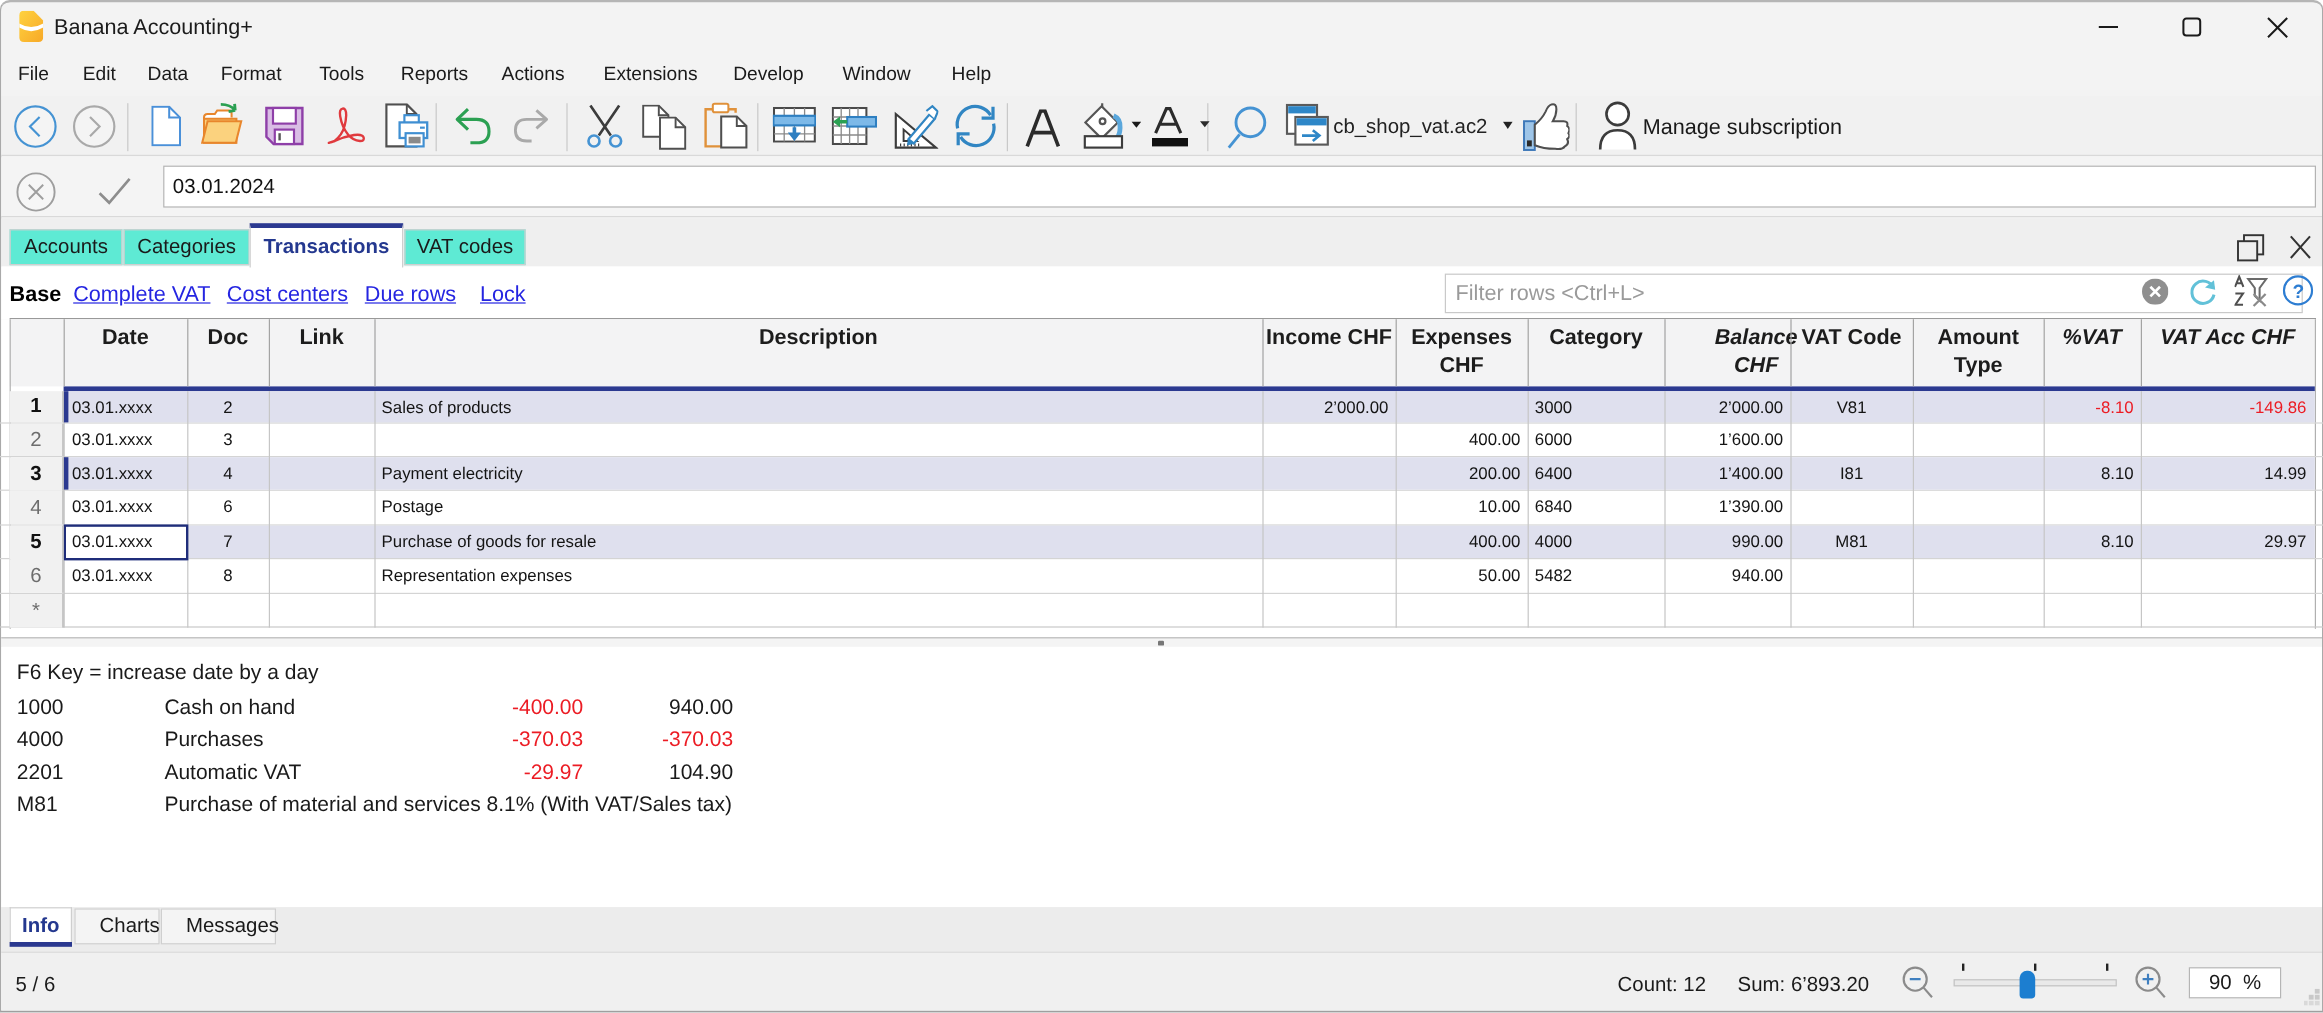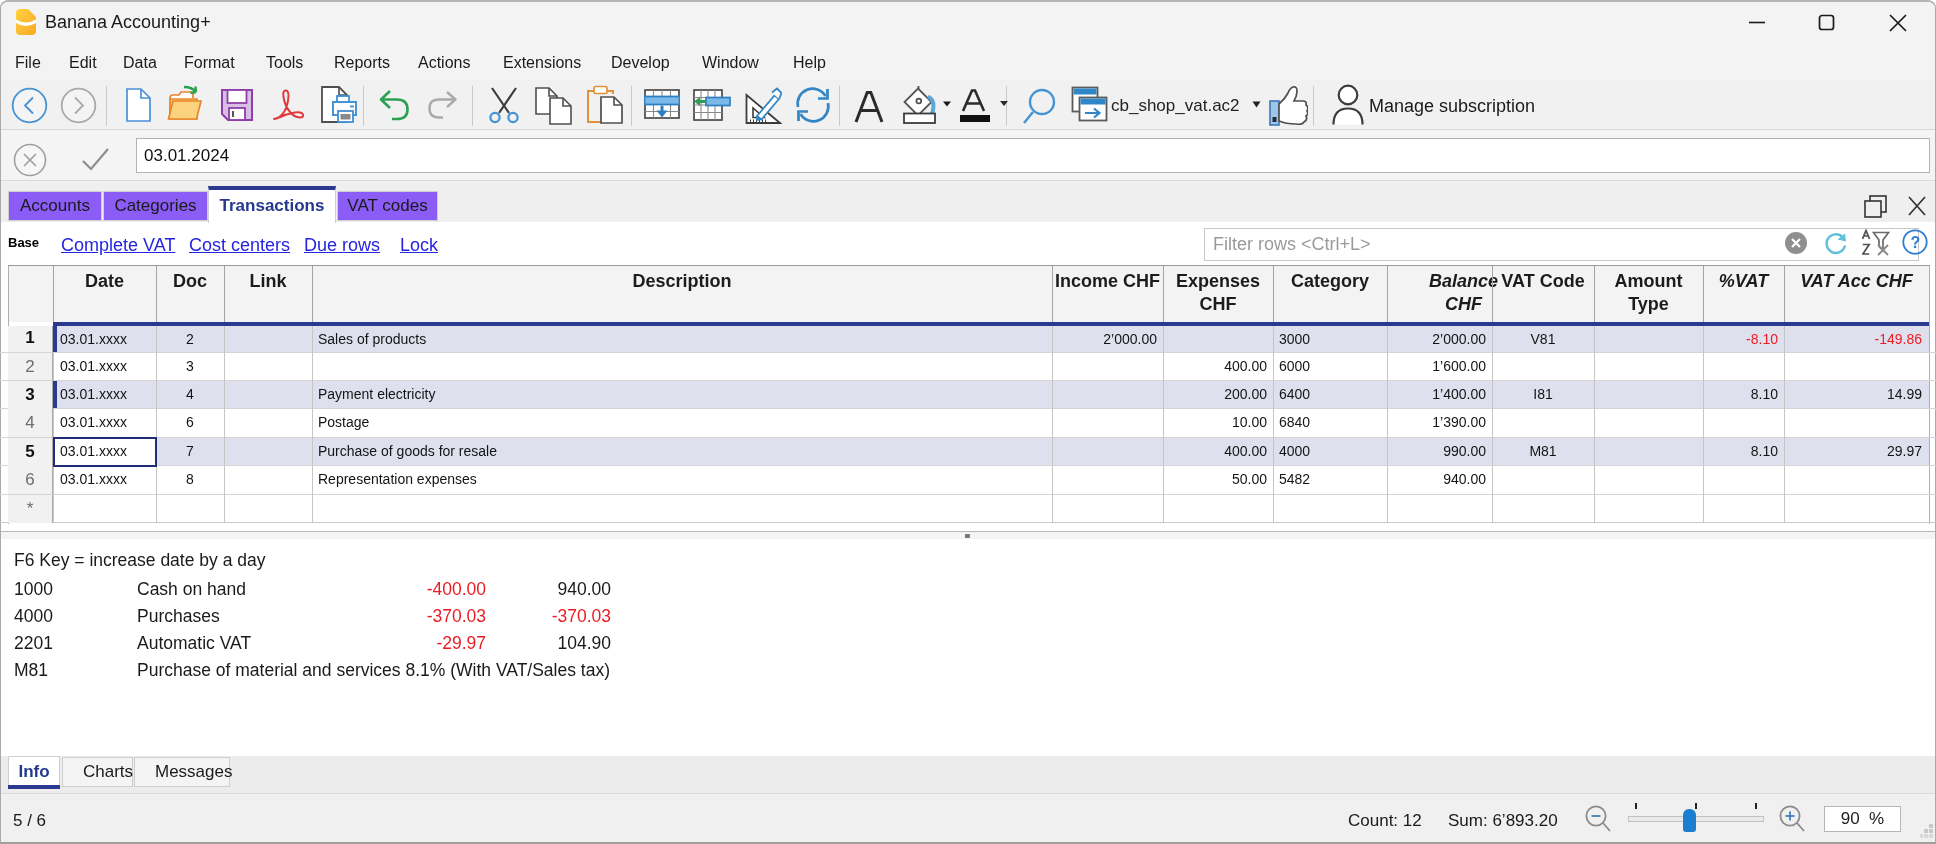--- a/index.html
+++ b/index.html
@@ -18,21 +18,21 @@
 #filterrow{ left:1px; top:222px; width:1934px; height:44px; background:#ffffff; }
 #gridarea { left:1px; top:266px; width:1934px; height:266px; background:#ffffff; }
 #splitter { left:1px; top:531px; width:1934px; height:8px; background:#f4f4f4; border-top:1px solid #b9b9b9; }
 #infopanel{ left:1px; top:539px; width:1934px; height:217px; background:#ffffff; }
 #btabs    { left:1px; top:756px; width:1934px; height:37px; background:#ececec; }
 #statusbar{ left:1px; top:793px; width:1934px; height:49px; background:#f0f0f0; border-top:1px solid #dadada; }
 .menuitem { position:absolute; top:45px; font-size:16px; color:#1a1a1a; line-height:35px; }
 .sep { position:absolute; top:86px; width:1px; height:40px; background:#c9c9c9; }
 .tb { position:absolute; }
 
-.tab { position:absolute; top:191px; height:30px; background:#8b5cf6; border:1px solid #cfcfcf; font-size:17px; color:#1a1a1a; text-align:center; line-height:28px; }
+.tab { position:absolute; top:191px; height:30px; background:#5eead4; border:1px solid #cfcfcf; font-size:17px; color:#1a1a1a; text-align:center; line-height:28px; }
 #tabactive { position:absolute; top:186px; height:37px; background:#ffffff; border-left:1px solid #cfcfcf; border-right:1px solid #cfcfcf; border-top:4px solid #2b3990; font-weight:bold; font-size:17px; color:#24388f; text-align:center; line-height:31px; z-index:3; }
 
 .link { position:absolute; top:235px; font-size:18px; color:#2525e1; text-decoration:underline; }
 
 .hcell { position:absolute; top:267px; height:55px; font-size:18px; font-weight:bold; color:#1c1c1c; text-align:center; padding-top:3px; line-height:23px; }
 .vline { position:absolute; top:266px; height:56px; width:1px; background:#a3a3a3; z-index:2; }
 .vbody { position:absolute; top:326px; height:197px; width:1px; background:#c6c6c6; z-index:2; }
 .row { position:absolute; left:8px; width:1921px; }
 .cell { position:absolute; top:0; height:100%; font-size:14px; color:#141414; line-height:27px; white-space:nowrap; overflow:hidden; z-index:4; }
 .num { position:absolute; left:0px; width:45px; height:100%; background:#f1f1f1; border-right:1px solid #ababab; text-align:center; font-size:17px; color:#6d6d6d; line-height:27px; z-index:4; }
@@ -237,21 +237,21 @@
 <div class="tab" style="left:8px;width:94px;">Accounts</div>
 <div class="tab" style="left:103px;width:105px;">Categories</div>
 <div id="tabactive" style="left:208px;width:128px;">Transactions</div>
 <div class="tab" style="left:337px;width:101px;">VAT codes</div>
 <svg class="abs" style="left:1863px;top:195px" width="72" height="24" viewBox="0 0 72 24">
   <rect x="7" y="1" width="16" height="16" fill="none" stroke="#333" stroke-width="1.6"></rect>
   <rect x="2" y="6" width="16" height="16" fill="#efefef" stroke="#333" stroke-width="1.6"></rect>
   <path d="M46 2 L62 20 M62 2 L46 20" stroke="#333" stroke-width="1.7"></path>
 </svg>
 
-<span class="abs" style="left:8px;top:235px;font-size:13px;font-weight:bold;color:#000;">Base</span>
+<span class="abs" style="left:8px;top:235px;font-size:18px;font-weight:bold;color:#000;">Base</span>
 <span class="link" style="left:61px">Complete VAT</span>
 <span class="link" style="left:189px">Cost centers</span>
 <span class="link" style="left:304px">Due rows</span>
 <span class="link" style="left:400px">Lock</span>
 <div class="abs" style="left:1183px;top:228px;width:715px;height:33px;background:#fff;border:1px solid #c9c9c9;margin-left:21px;">
   <span style="position:absolute;left:8px;top:5px;font-size:18px;color:#9a9a9a;">Filter rows &lt;Ctrl+L&gt;</span>
 </div>
 <svg class="abs" style="left:1785px;top:232px" width="22" height="22" viewBox="0 0 22 22">
   <circle cx="11" cy="11" r="11" fill="#8f8f8f"></circle>
   <path d="M7 7 L15 15 M15 7 L7 15" stroke="#fff" stroke-width="2.2"></path>

